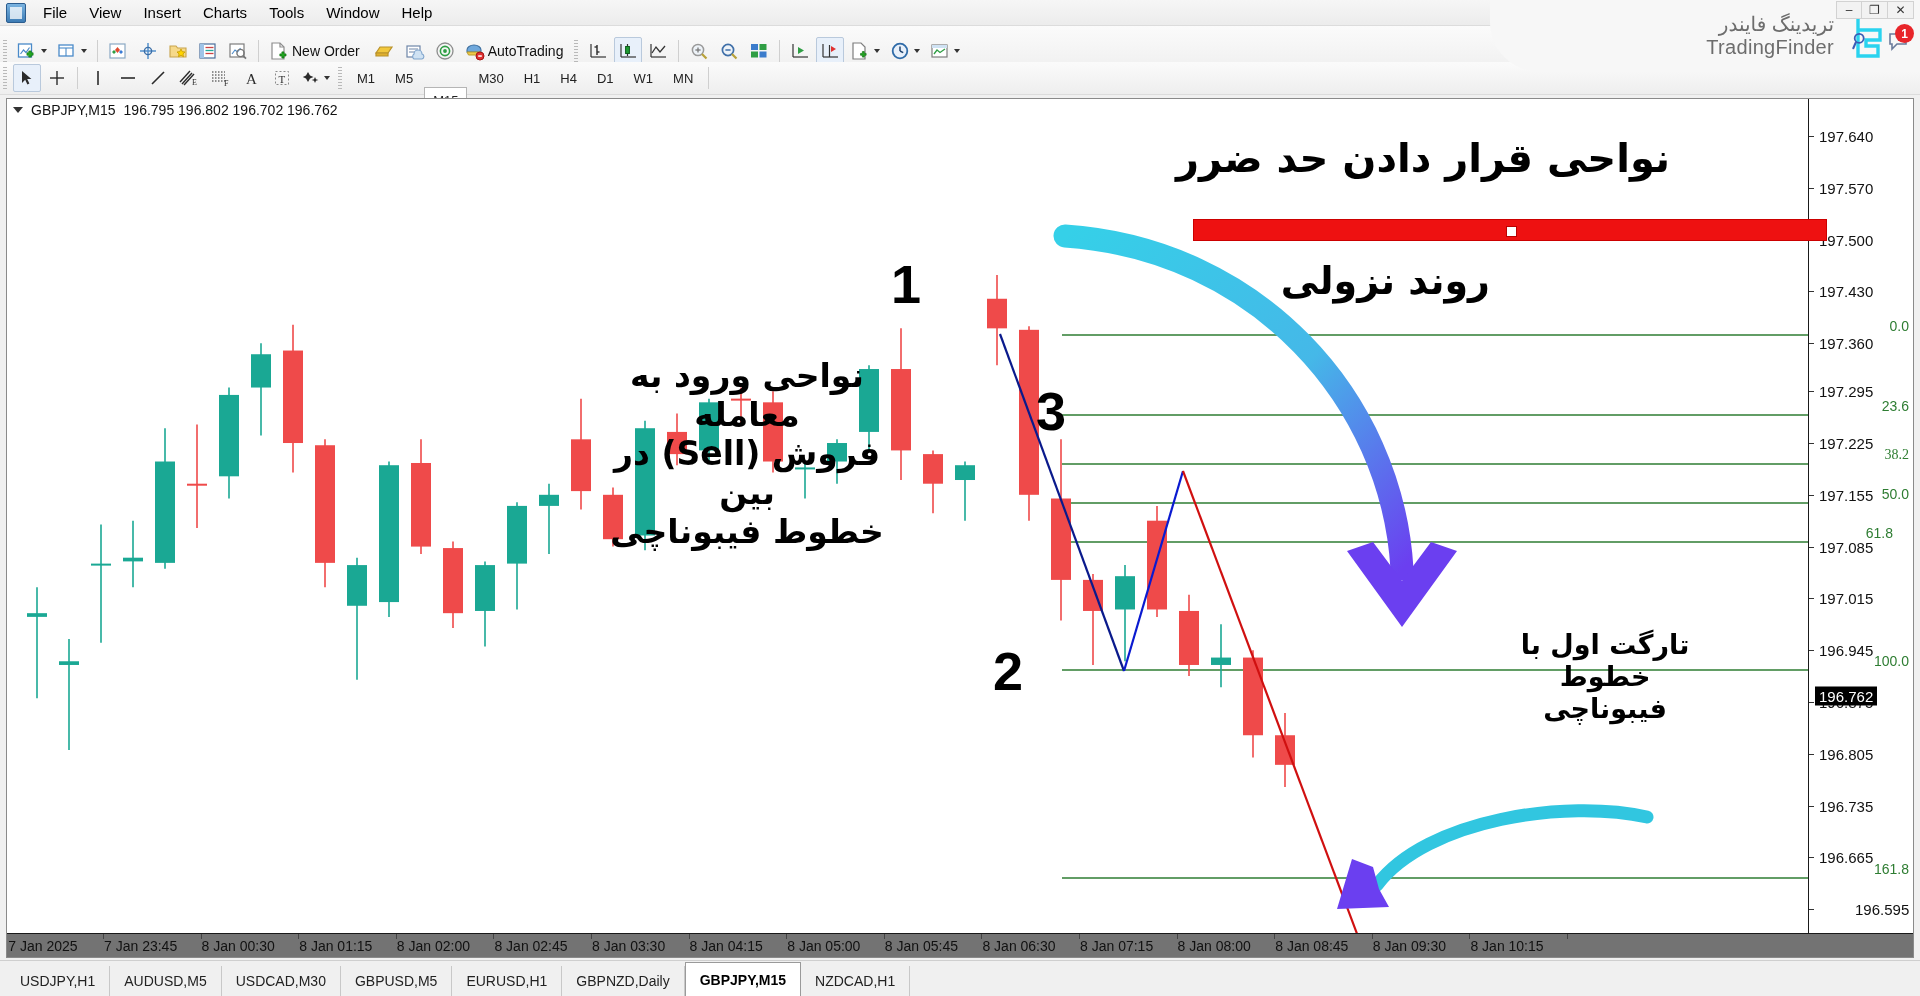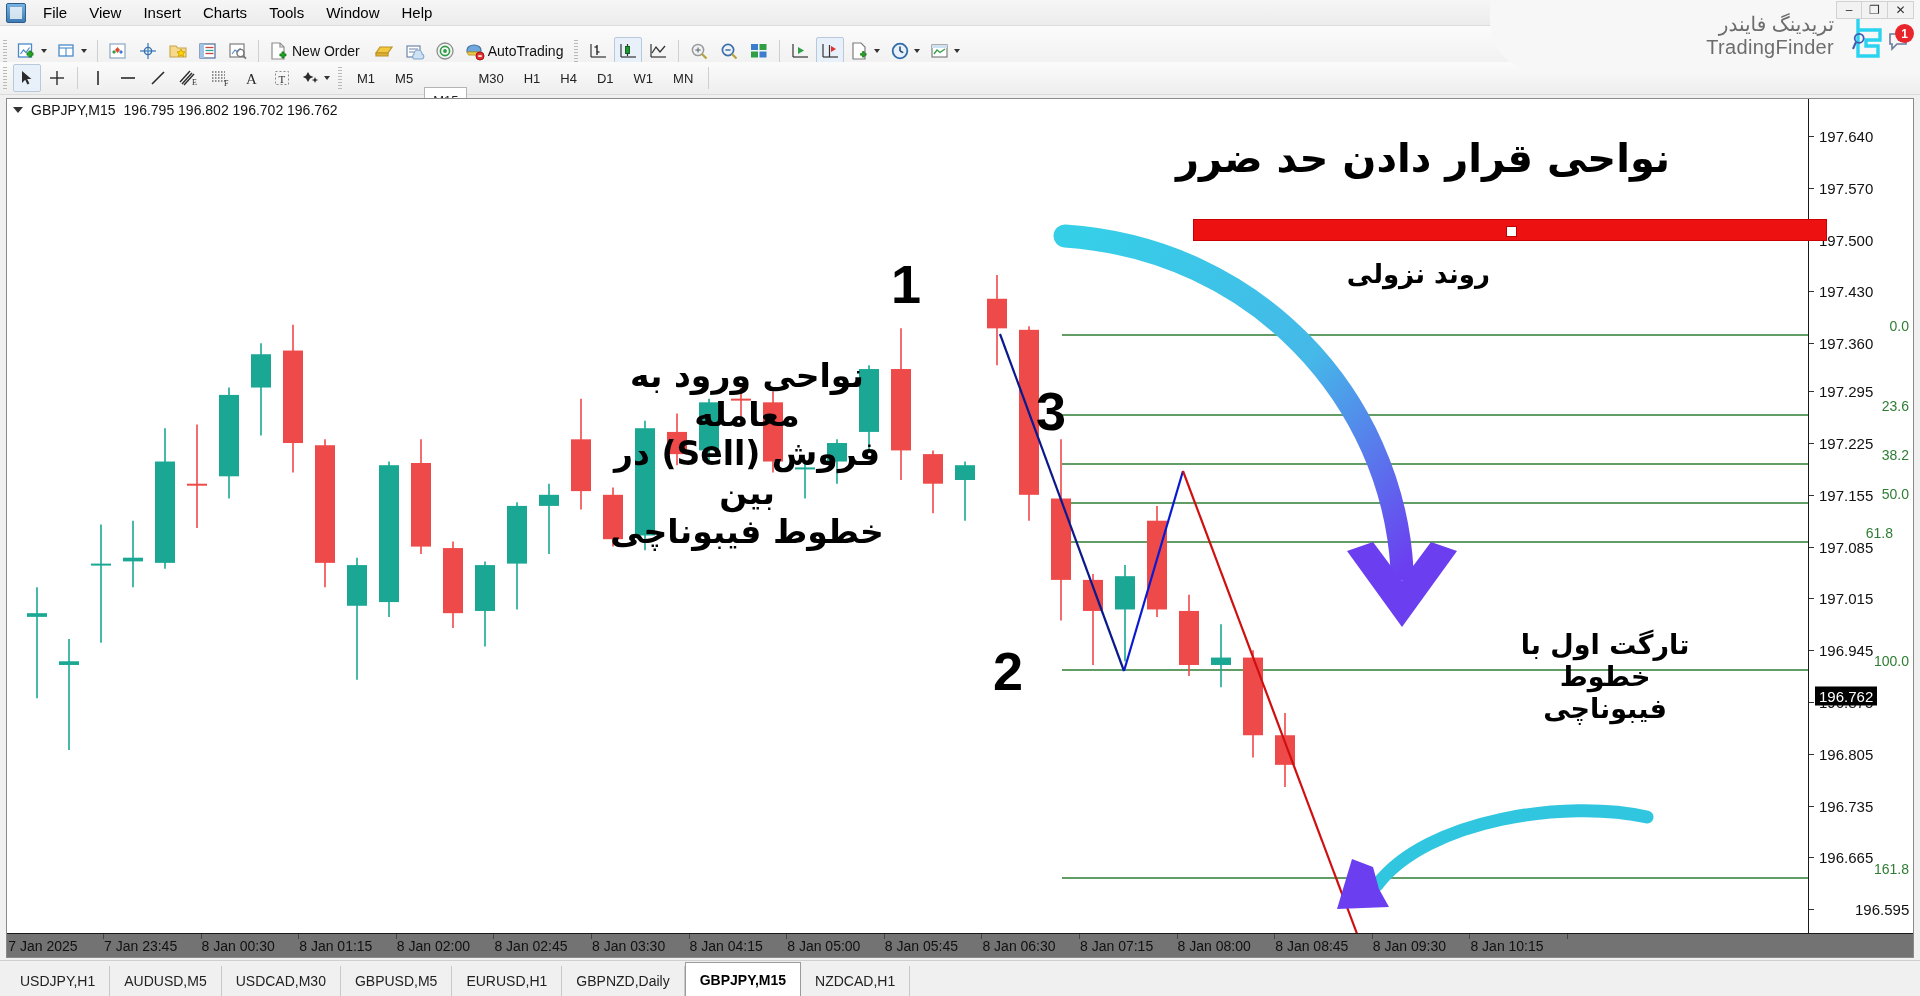--- a/index.html
+++ b/index.html
@@ -652,21 +652,21 @@
       <div class="wave-num" style="left:884px; top:158px;">1</div>
       <div class="wave-num" style="left:1029px; top:285px;">3</div>
       <div class="wave-num" style="left:986px; top:545px;">2</div>
 
       <div class="slband" style="left:1186px; top:120px; width:634px; height:22px;"></div>
 
       <div class="anno" style="right:140px; top:36px; font-size:40px;">
         <span>نواحی قرار دادن حد ضرر</span>
       </div>
 
-      <div class="anno" style="right:320px; top:160px; font-size:26px;">
+      <div class="anno" style="right:320px; top:160px; font-size:38px;">
         <span>روند نزولی</span>
       </div>
 
       <div class="anno" style="left:575px; top:258px; width:330px; text-align:center; font-size:33px;">
         <div>نواحی ورود به معامله</div>
         <div>فروش (Sell) در بین</div>
         <div>خطوط فیبوناچی</div>
       </div>
 
       <div class="anno" style="right:75px; top:530px; width:260px; text-align:center; font-size:27px;">
@@ -706,21 +706,21 @@
           <div class="plabel" style="top: 706.531px;">196.735</div>
           <div class="ptick" style="top: 706.531px;"></div>
           <div class="plabel" style="top: 758.319px;">196.665</div>
           <div class="ptick" style="top: 758.319px;"></div>
           <div class="plabel" style="top: 810.106px; margin-left: 36px;">196.595</div>
           <div class="ptick" style="top: 810.106px;"></div>
         </div>
       <div id="fib-labels">
           <div class="fiblabel" style="top: 235px; right: 4px;">0.0</div>
           <div class="fiblabel" style="top: 315px; right: 4px;">23.6</div>
-          <div class="fiblabel" style="top: 364px; right: 4px;">38.2</div>
+          <div class="fiblabel" style="top: 364px; right: 4px; font-family: Liberation Serif, serif;">38.2</div>
           <div class="fiblabel" style="top: 403px; right: 4px;">50.0</div>
           <div class="fiblabel" style="top: 442px; right: 20px;">61.8</div>
           <div class="fiblabel" style="top: 570px; right: 4px;">100.0</div>
           <div class="fiblabel" style="top: 778px; right: 4px;">161.8</div>
         </div>
       <div class="pcur" style="top:553px;">196.762</div>
     </div>
 
     <div class="timeaxis">
       <div id="time-ticks">

